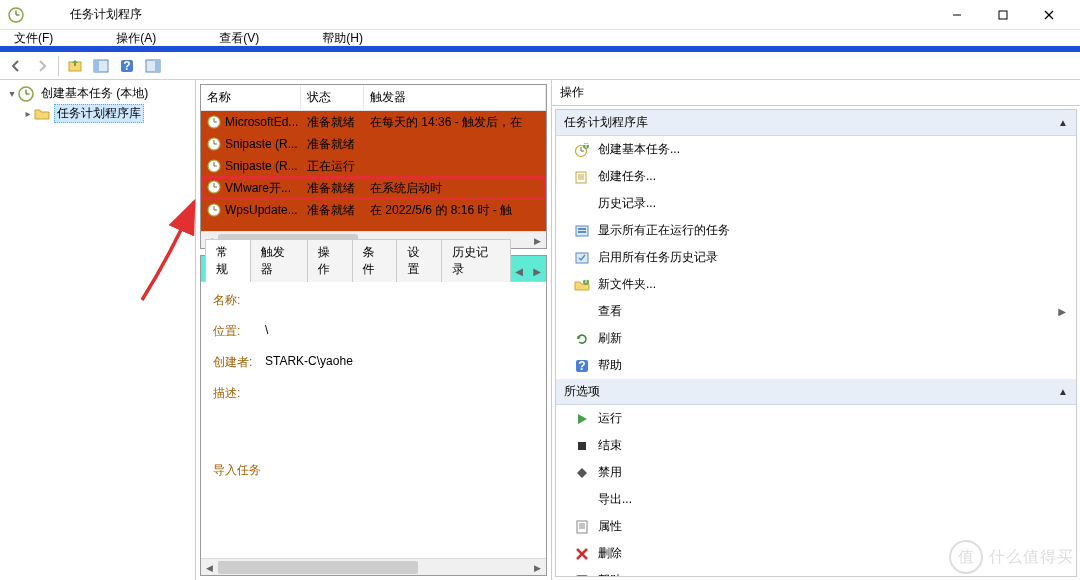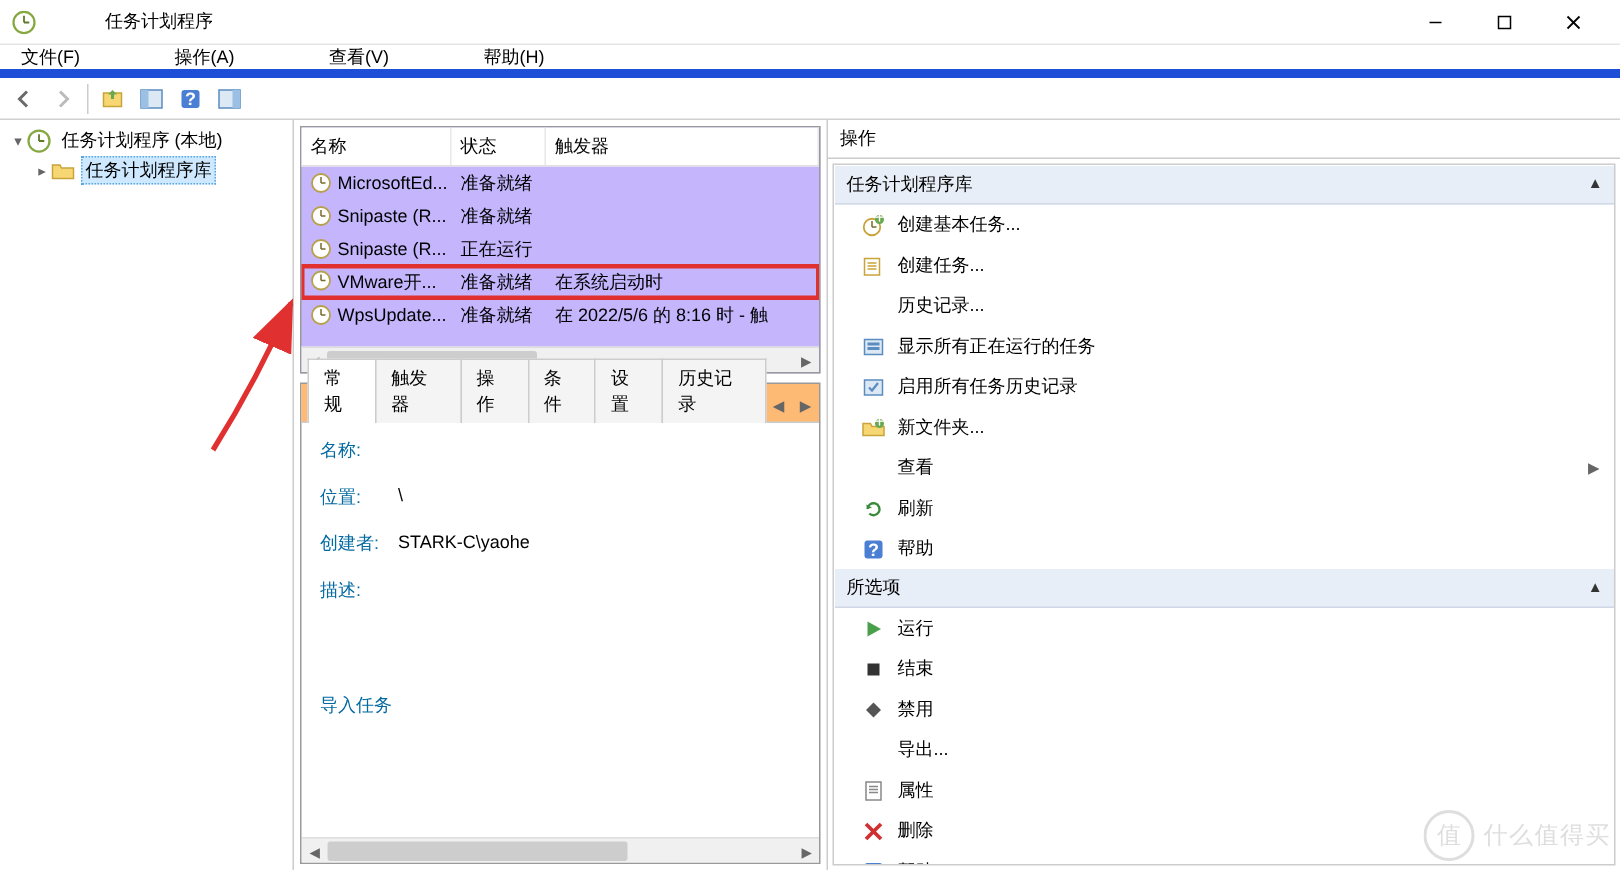--- a/index.html
+++ b/index.html
@@ -28,46 +28,46 @@
 .tree-panel { width: 196px; border-right: 1px solid #ccc; padding: 4px 2px; overflow: hidden; }
 .tree-item { display: flex; align-items: center; padding: 1px 4px; cursor: pointer; white-space: nowrap; }
 .tree-item .twisty { width: 12px; text-align: center; color: #666; font-size: 10px; }
 .tree-item .node-icon { width: 16px; height: 16px; margin-right: 4px; flex-shrink: 0; }
 .tree-item.selected > .label { background: #cde8ff; border: 1px dotted #5aa7e0; padding: 0 2px; }
 .tree-item .label { padding: 0 3px; }
 .tree-children { padding-left: 16px; }
 
 
 .middle-panel { width: 356px; display: flex; flex-direction: column; border-right: 1px solid #ccc; padding: 4px; gap: 6px; }
-.task-list { border: 1px solid #999; background: #c4b5fd; height: 165px; display: flex; flex-direction: column; }
+.task-list { border: 1px solid #999; background: #c2410c; height: 165px; display: flex; flex-direction: column; }
 .list-header { display: flex; background: #fff; border-bottom: 1px solid #e0e0e0; }
 .list-header .col { padding: 4px 6px; border-right: 1px solid #e8e8e8; white-space: nowrap; overflow: hidden; }
 .list-body { flex: 1; overflow-y: auto; overflow-x: hidden; position: relative; }
 .list-row { display: flex; align-items: center; height: 22px; cursor: pointer; position: relative; }
 .list-row .cell { padding: 2px 6px; white-space: nowrap; overflow: hidden; display: flex; align-items: flex-start; gap: 4px; }
 .list-row.highlight { outline: 3px solid #e03030; outline-offset: -2px; z-index: 2; }
 .col-name { width: 100px; }
 .col-status { width: 63px; }
 .col-trigger { flex: 1; }
 .hscroll { height: 17px; background: #f0f0f0; border-top: 1px solid #ddd; position: relative; }
 .hscroll .thumb { position: absolute; left: 17px; top: 2px; height: 13px; width: 140px; background: #cdcdcd; border-radius: 2px; }
 .hscroll .arrow { position: absolute; top: 0; width: 17px; height: 17px; display: flex; align-items: center; justify-content: center; color: #666; font-size: 9px; }
 .hscroll .arrow.l { left: 0; }
 .hscroll .arrow.r { right: 0; }
 
 
 .details { border: 1px solid #999; flex: 1; display: flex; flex-direction: column; min-height: 0; }
-.tabs { display: flex; background: #fdba74; border-bottom: 1px solid #ccc; height: 26px; align-items: flex-end; padding-left: 4px; }
+.tabs { display: flex; background: #5eead4; border-bottom: 1px solid #ccc; height: 26px; align-items: flex-end; padding-left: 4px; }
 .tab { padding: 4px 10px; border: 1px solid #ccc; border-bottom: none; background: #f4f4f4; margin-right: -1px; cursor: pointer; position: relative; top: 1px; }
 .tab.active { background: #fff; z-index: 2; }
 .tab-nav { margin-left: auto; display: flex; }
 .tab-nav span { width: 18px; text-align: center; cursor: pointer; color: #666; font-size: 10px; padding: 4px 0; }
 .tab-content { flex: 1; padding: 10px 12px; overflow-y: auto; overflow-x: hidden; position: relative; }
 .form-row { display: flex; margin-bottom: 14px; }
-.form-row .lbl { width: 52px; color: #0369a1; }
+.form-row .lbl { width: 52px; color: #a16207; }
 .form-row .val { flex: 1; color: #000; }
 .tab-content .hscroll2 { position: absolute; bottom: 0; left: 0; right: 0; }
 
 
 .actions-panel { flex: 1; display: flex; flex-direction: column; border-left: 0; }
 .actions-title { padding: 4px 8px; font-weight: normal; border-bottom: 1px solid #ccc; background: #fff; }
 .actions-scroll { flex: 1; overflow-y: auto; border: 1px solid #ccc; margin: 3px; }
 .actions-group-header { background: #e8eef7; padding: 4px 8px; display: flex; align-items: center; justify-content: space-between; border-bottom: 1px solid #d0d8e8; cursor: pointer; }
 .actions-group-header .collapse { font-size: 10px; color: #333; }
 .action-item { display: flex; align-items: center; padding: 5px 10px 5px 18px; cursor: pointer; gap: 8px; }
@@ -174,21 +174,21 @@
   <div class="tree-panel">
     <div class="tree-item">
       <span class="twisty">▾</span>
       <span class="node-icon">
           <svg width="16" height="16">
             <circle cx="8" cy="8" r="7" fill="#fff" stroke="#86a840" stroke-width="1.5"></circle>
             <line x1="8" y1="8" x2="8" y2="3.5" stroke="#5c7a2a" stroke-width="1.2"></line>
             <line x1="8" y1="8" x2="11.5" y2="8" stroke="#5c7a2a" stroke-width="1.2"></line>
           </svg>
         </span>
-      <span class="label">任务计划程序 (本地)</span>
+      <span class="label">创建基本任务 (本地)</span>
     </div>
     <div class="tree-children">
       <div class="tree-item selected">
         <span class="twisty">▸</span>
         <span class="node-icon">
             <svg width="16" height="16">
               <path d="M1 4 L6 4 L7 6 L15 6 L15 13 L1 13 Z" fill="#f7d774" stroke="#c9a43a"></path>
             </svg>
           </span>
         <span class="label">任务计划程序库</span>
@@ -210,20 +210,21 @@
               <span>
                 <svg width="14" height="14">
                   <circle cx="7" cy="7" r="6" fill="#fff" stroke="#b8a048" stroke-width="1.2"></circle>
                   <line x1="7" y1="7" x2="7" y2="3" stroke="#7a6a2a" stroke-width="1"></line>
                   <line x1="7" y1="7" x2="10" y2="7" stroke="#7a6a2a" stroke-width="1"></line>
                 </svg>
               </span>
               <span>MicrosoftEd...</span>
             </div>
             <div class="cell col-status">准备就绪</div>
+            <div class="cell col-trigger">在每天的 14:36 - 触发后，在</div>
           </div>
           <div class="list-row">
             <div class="cell col-name">
               <span>
                 <svg width="14" height="14">
                   <circle cx="7" cy="7" r="6" fill="#fff" stroke="#b8a048" stroke-width="1.2"></circle>
                   <line x1="7" y1="7" x2="7" y2="3" stroke="#7a6a2a" stroke-width="1"></line>
                   <line x1="7" y1="7" x2="10" y2="7" stroke="#7a6a2a" stroke-width="1"></line>
                 </svg>
               </span>

